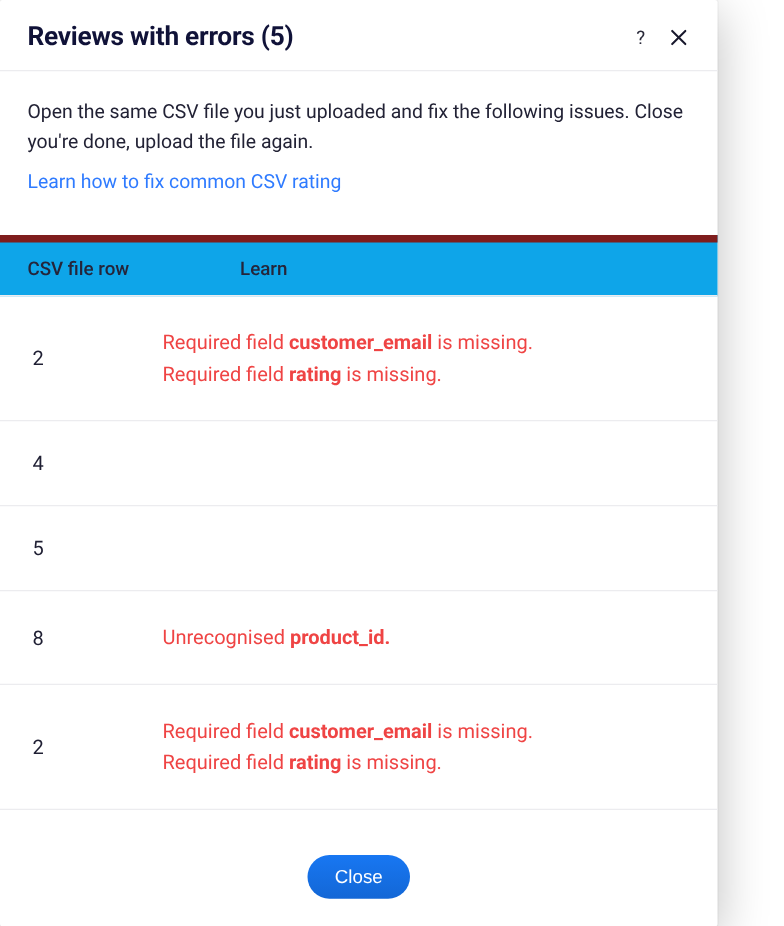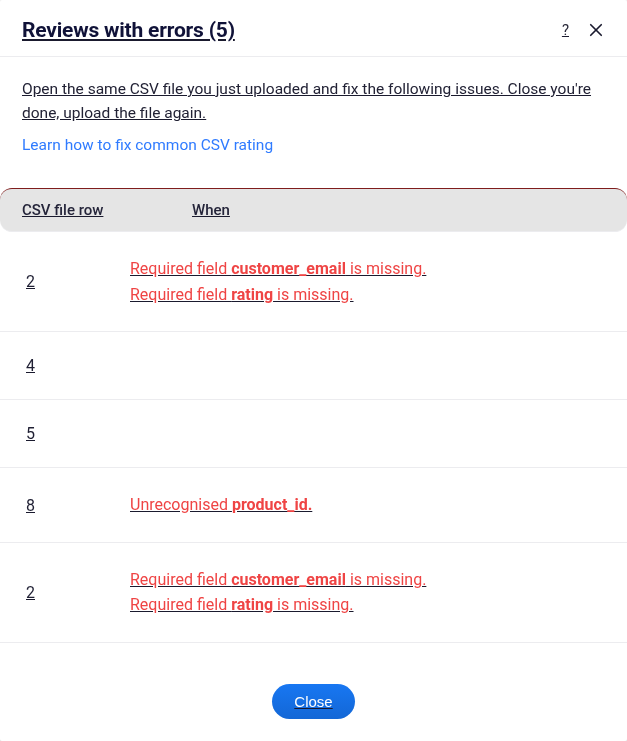--- a/index.html
+++ b/index.html
@@ -3,29 +3,28 @@
 <meta charset="utf-8">
 <style>
   * { box-sizing: border-box; }
   html, body {
     margin: 0; padding: 0;
     font-family: -apple-system, BlinkMacSystemFont, "Segoe UI", Roboto, Helvetica, Arial, sans-serif;
     background: #fff;
     color: #1a1a2e;
   }
   .modal {
-    width: 627px;
+    width: 574px;
     min-height: 741px;
     background: #fff;
     position: relative;
     box-shadow: 0 10px 40px rgba(0,0,0,0.25), 0 0 0 1px rgba(0,0,0,0.03);
     border-radius: 2px;
     display: flex;
     flex-direction: column;
-    text-decoration: underline;
   }
   .header {
     display: flex;
     align-items: center;
     padding: 18px 22px 14px 22px;
   }
   .title {
     font-size: 21px;
     font-weight: 700;
     color: #101238;
@@ -71,24 +70,23 @@
     display: inline-block;
   }
 
   .table {
     margin-top: 28px;
     width: 100%;
   }
   .thead {
     display: flex;
     padding: 12px 22px;
-    border-top: 1px solid #7f1d1d;
+    border-top: 6px solid #7f1d1d;
     border-bottom: 1px solid #ececef;
-    background: #e5e5e5;
-    border-radius: 12px;
+    background: #0ea5e9;
   }
   .th-row {
     width: 170px;
     font-size: 15px;
     font-weight: 500;
     color: #25253a;
   }
   .th-err {
     flex: 1;
     font-size: 15px;
@@ -156,21 +154,21 @@
   <div class="divider-top"></div>
 
   <div class="intro">
     <p class="intro-text">Open the same CSV file you just uploaded and fix the following issues. Close you're done, upload the file again.</p>
     <a class="learn-link">Learn how to fix common CSV rating</a>
   </div>
 
   <div class="table">
     <div class="thead">
       <div class="th-row">CSV file row</div>
-      <div class="th-err">When</div>
+      <div class="th-err">Learn</div>
     </div>
     <div class="tbody" id="tbody">
         <div class="trow">
           <div class="cell-row">2</div>
           <div class="cell-err">
             <span class="line">Required field <b>customer_email</b> is missing.</span>
             <span class="line">Required field <b>rating</b> is missing.</span>
           </div>
         </div>
         <div class="trow">

